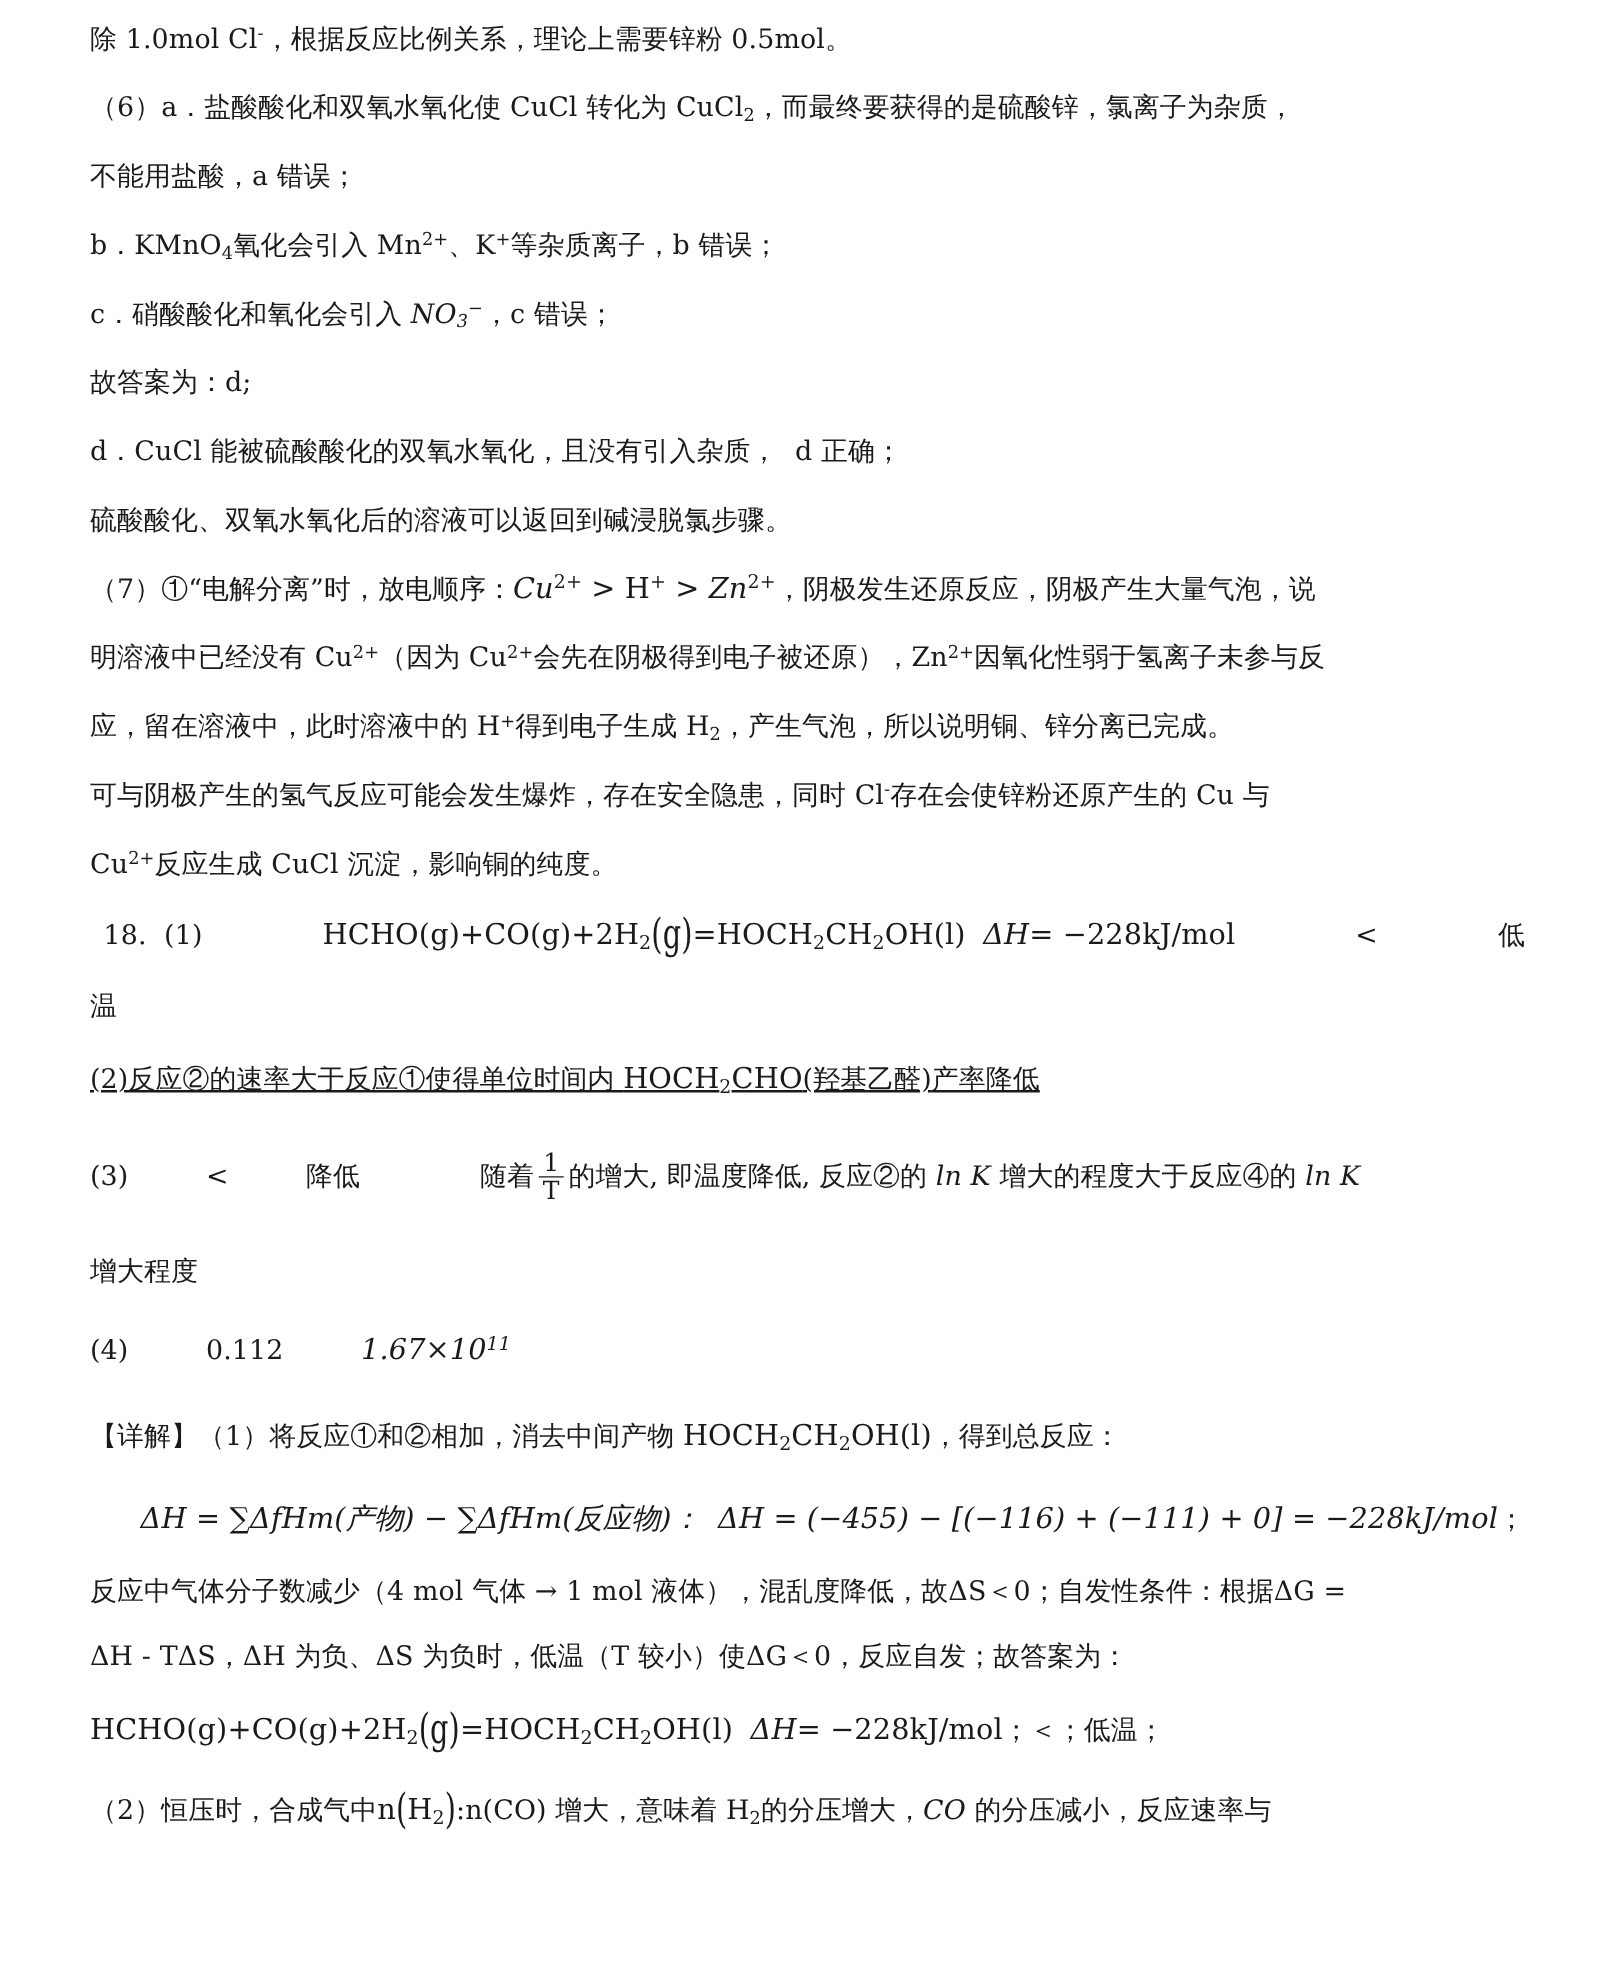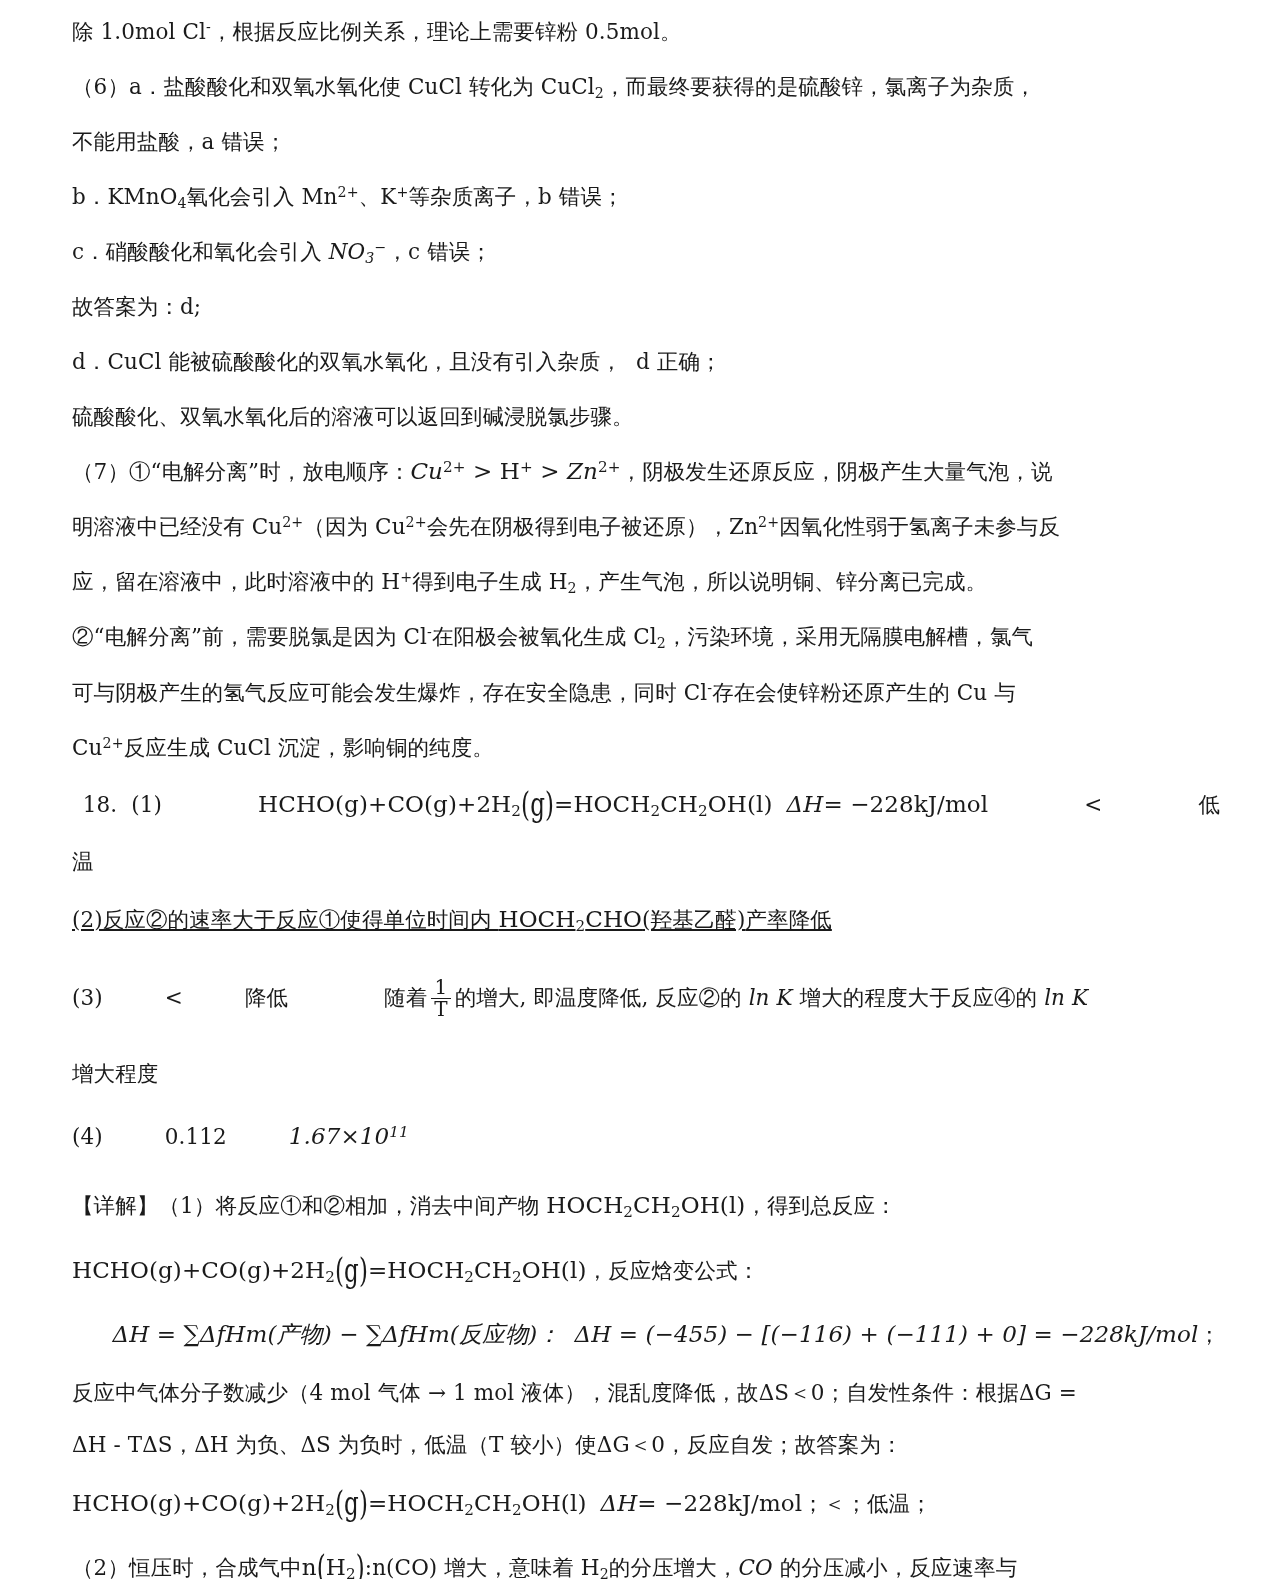--- a/index.html
+++ b/index.html
@@ -114,23 +114,20 @@
     </div>
 
     <div class="ln">
       <span>明溶液中已经没有 Cu</span><sup>2+</sup><span>（因为 Cu</span><sup>2+</sup><span>会先在阴极得到电子被还原），Zn</span><sup>2+</sup><span>因氧化性弱于氢离子未参与反</span>
     </div>
 
     <div class="ln">
       <span>应，留在溶液中，此时溶液中的 H</span><sup>+</sup><span>得到电子生成 H</span><sub>2</sub><span>，产生气泡，所以说明铜、锌分离已完成。</span>
     </div>
 
-    <div class="ln tight" style="line-height:56px;">
-      <span>②“电解分离”前，需要脱氯是因为 Cl</span><sup>-</sup><span>在阳极会被氧化生成 Cl</span><sub>2</sub><span>，污染环境，采用无隔膜电解槽，氯气</span>
-    </div>
 
     <div class="ln">
       <span>可与阴极产生的氢气反应可能会发生爆炸，存在安全隐患，同时 Cl</span><sup>-</sup><span>存在会使锌粉还原产生的 Cu 与</span>
     </div>
 
     <div class="ln">
       <span>Cu</span><sup>2+</sup><span>反应生成 CuCl 沉淀，影响铜的纯度。</span>
     </div>
 
     <div class="ln" style="line-height:58px;text-align:right;">
@@ -152,23 +149,20 @@
     </div>
 
     <div class="ln" style="line-height:70px;">
       <span>(4)</span><span class="sp-l"></span><span>0.112</span><span class="sp-l"></span><span class="math" style="font-size:23px;font-style:italic;"><span>1.67×10</span><sup>11</sup></span>
     </div>
 
     <div class="ln" style="line-height:66px;">
       <span>【详解】（1）将反应①和②相加，消去中间产物 </span><span class="eqbig math"><span>HOCH</span><sub>2</sub><span>CH</span><sub>2</sub><span>OH(l)</span></span><span>，得到总反应：</span>
     </div>
 
-    <div class="ln" style="line-height:62px;">
-      <span class="eqbig math"><span>HCHO(g)</span><span>+</span><span>CO(g)</span><span>+</span><span>2H</span><sub>2</sub><span class="bigparen">(g)</span><span>=</span><span>HOCH</span><sub>2</sub><span>CH</span><sub>2</sub><span>OH(l)</span></span><span>，反应焓变公式：</span>
-    </div>
 
     <div class="ln" style="line-height:64px;text-align:right;">
       <span class="eqbig math mi">ΔH = ∑ΔfHm(产物) − ∑ΔfHm(反应物)：</span><span class="sp-s"></span><span class="eqbig math mi">ΔH = (−455) − [(−116) + (−111) + 0] = −228kJ/mol</span><span>；</span>
     </div>
 
     <div class="ln" style="line-height:52px;">
       <span>反应中气体分子数减少（4 mol 气体  → 1 mol 液体），混乱度降低，故ΔS＜0；自发性条件：根据ΔG =</span>
     </div>
     <div class="ln" style="line-height:52px;">
       <span>ΔH - TΔS，ΔH 为负、ΔS 为负时，低温（T 较小）使ΔG＜0，反应自发；故答案为：</span>

